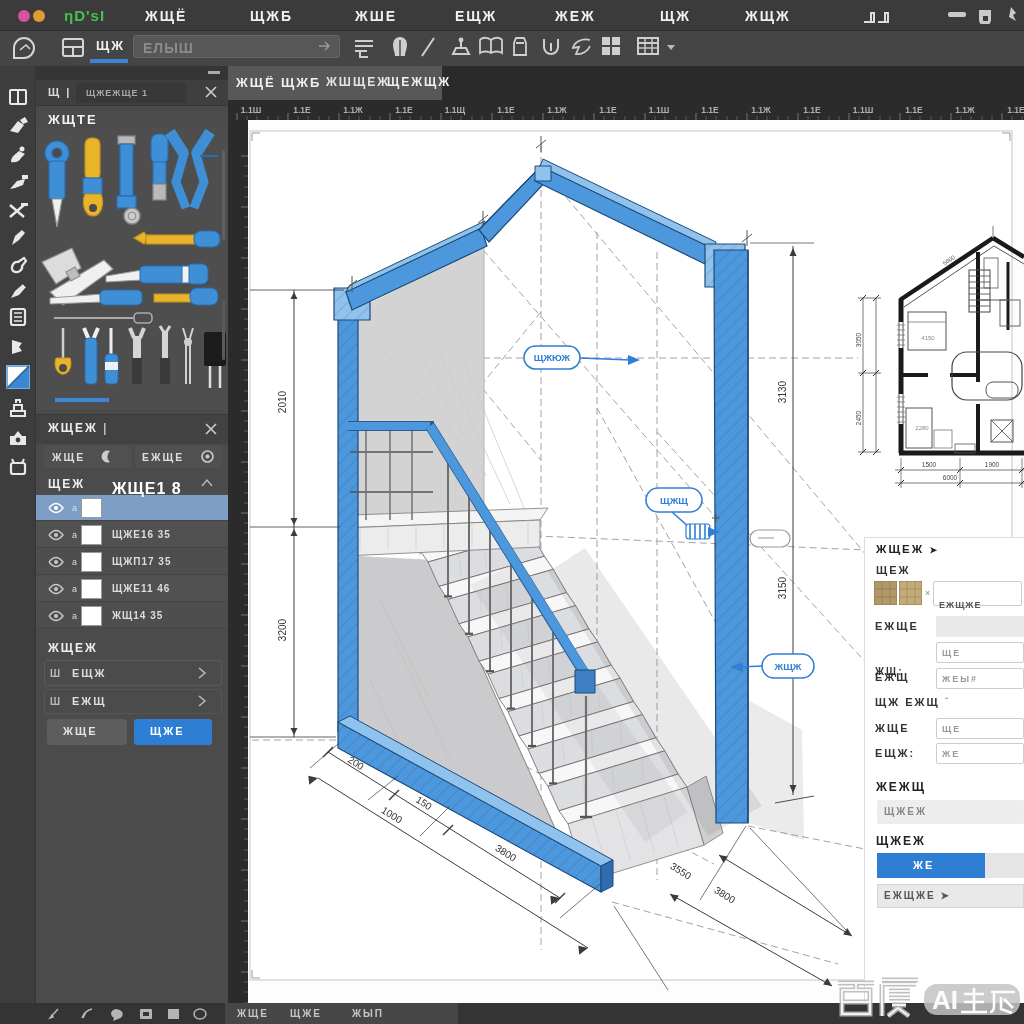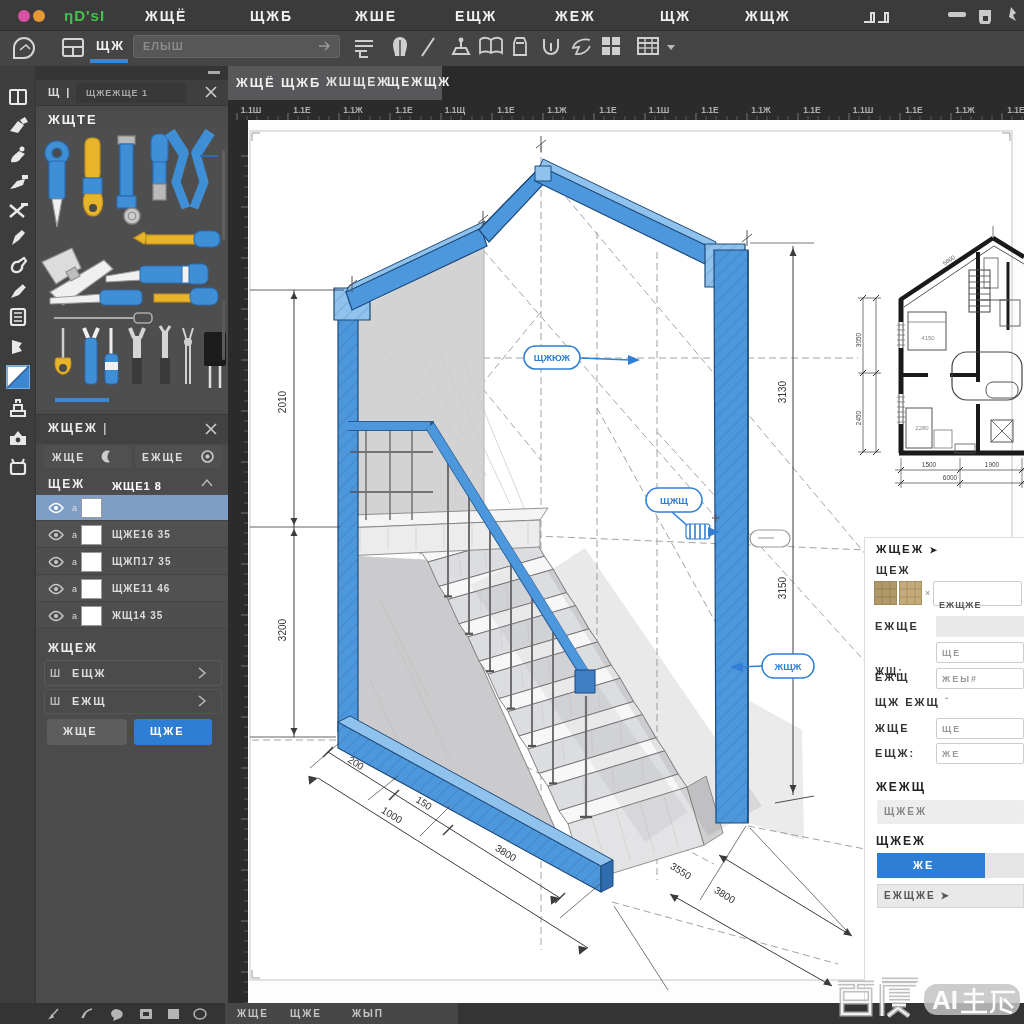--- a/index.html
+++ b/index.html
@@ -38,21 +38,21 @@
       <path d="M8 14 l6 -5 l4 4" stroke="#d5d5d5" stroke-width="1.6" fill="none"></path>
     </svg>
 <svg class="ab" style="left:62px;top:38px" width="22" height="20">
       <rect x="1" y="1" width="20" height="17" rx="2" fill="none" stroke="#d5d5d5" stroke-width="2"></rect>
       <line x1="1" y1="9" x2="21" y2="9" stroke="#d5d5d5" stroke-width="2"></line>
       <line x1="11" y1="9" x2="11" y2="18" stroke="#d5d5d5" stroke-width="2"></line>
     </svg>
 <div class="ab cj" style="left:96px;top:38px;font-size:13px;color:#f2f2f2">ЩЖ</div>
 <div class="ab" style="left:90px;top:59px;width:38px;height:4px;background:#3c86d2"></div>
 <div class="ab" style="left:133px;top:35px;width:207px;height:23px;background:#575757;border:1px solid #666;border-radius:3px"></div>
-<div class="ab cj" style="left:143px;top:40px;font-size:11px;color:#8b8b8b;letter-spacing:1px">ЕЛЫШ</div>
+<div class="ab cj" style="left:143px;top:40px;font-size:14px;color:#8b8b8b;letter-spacing:1px">ЕЛЫШ</div>
 <svg class="ab" style="left:318px;top:41px" width="14" height="12">
       <path d="M1 5 h9 M7 1 l4 4 -4 4" stroke="#999" stroke-width="1.5" fill="none"></path>
     </svg>
 <svg class="ab" style="left:352px;top:36px" width="24" height="22">
       <path d="M3 5 h18 M3 10 h18 M3 15 h12 M8 15 v6 h8" stroke="#cfcfcf" stroke-width="2" fill="none"></path>
     </svg>
 <svg class="ab" style="left:388px;top:36px" width="24" height="22">
       <path d="M5 8 a7 7 0 0 1 14 0 c0 6 -2 8 -2 12 h-10 c0 -4 -2 -6 -2 -12 z" fill="#cfcfcf"></path>
       <line x1="12" y1="4" x2="12" y2="20" stroke="#454545" stroke-width="1.4"></line>
     </svg>
@@ -766,21 +766,21 @@
       <path d="M2 9 l5 -6 5 6" stroke="#bbb" stroke-width="1.4" fill="none"></path>
     </svg>
 <div class="ab" style="left:36px;top:493px;width:192px;height:137px;background:#4e4e4e"></div>
     <div class="ab" style="left:36px;top:495px;width:192px;height:26px;background:#7e9ec6;border-bottom:1px solid #444"></div>
     <svg class="ab" style="left:48px;top:502px" width="16" height="12">
       <path d="M1 6 q7 -9 14 0 q-7 9 -14 0" fill="none" stroke="#fff" stroke-width="1.4"></path>
       <circle cx="8" cy="6" r="2" fill="#fff"></circle>
     </svg>
     <div class="ab" style="left:72px;top:503px;font-size:9px;color:#ddd">a</div>
     <div class="ab" style="left:81px;top:498px;width:21px;height:20px;background:#fff;border:1px solid #999"></div>
-    <div class="ab cj" style="left:112px;top:480px;font-size:11px;color:#fff;letter-spacing:1px">ЖЩЕ1 8</div>
+    <div class="ab cj" style="left:112px;top:480px;font-size:16px;color:#fff;letter-spacing:1px">ЖЩЕ1 8</div>
     <div class="ab" style="left:36px;top:522px;width:192px;height:26px;background:#515151;border-bottom:1px solid #444"></div>
     <svg class="ab" style="left:48px;top:529px" width="16" height="12">
       <path d="M1 6 q7 -9 14 0 q-7 9 -14 0" fill="none" stroke="#c9c9c9" stroke-width="1.4"></path>
       <circle cx="8" cy="6" r="2" fill="#c9c9c9"></circle>
     </svg>
     <div class="ab" style="left:72px;top:530px;font-size:9px;color:#ddd">a</div>
     <div class="ab" style="left:81px;top:525px;width:21px;height:20px;background:#fff;border:1px solid #999"></div>
     <div class="ab cj" style="left:112px;top:529px;font-size:10px;color:#ddd;letter-spacing:1px">ЩЖЕ16 35</div>
     <div class="ab" style="left:36px;top:549px;width:192px;height:26px;background:#4e4e4e;border-bottom:1px solid #444"></div>
     <svg class="ab" style="left:48px;top:556px" width="16" height="12">

